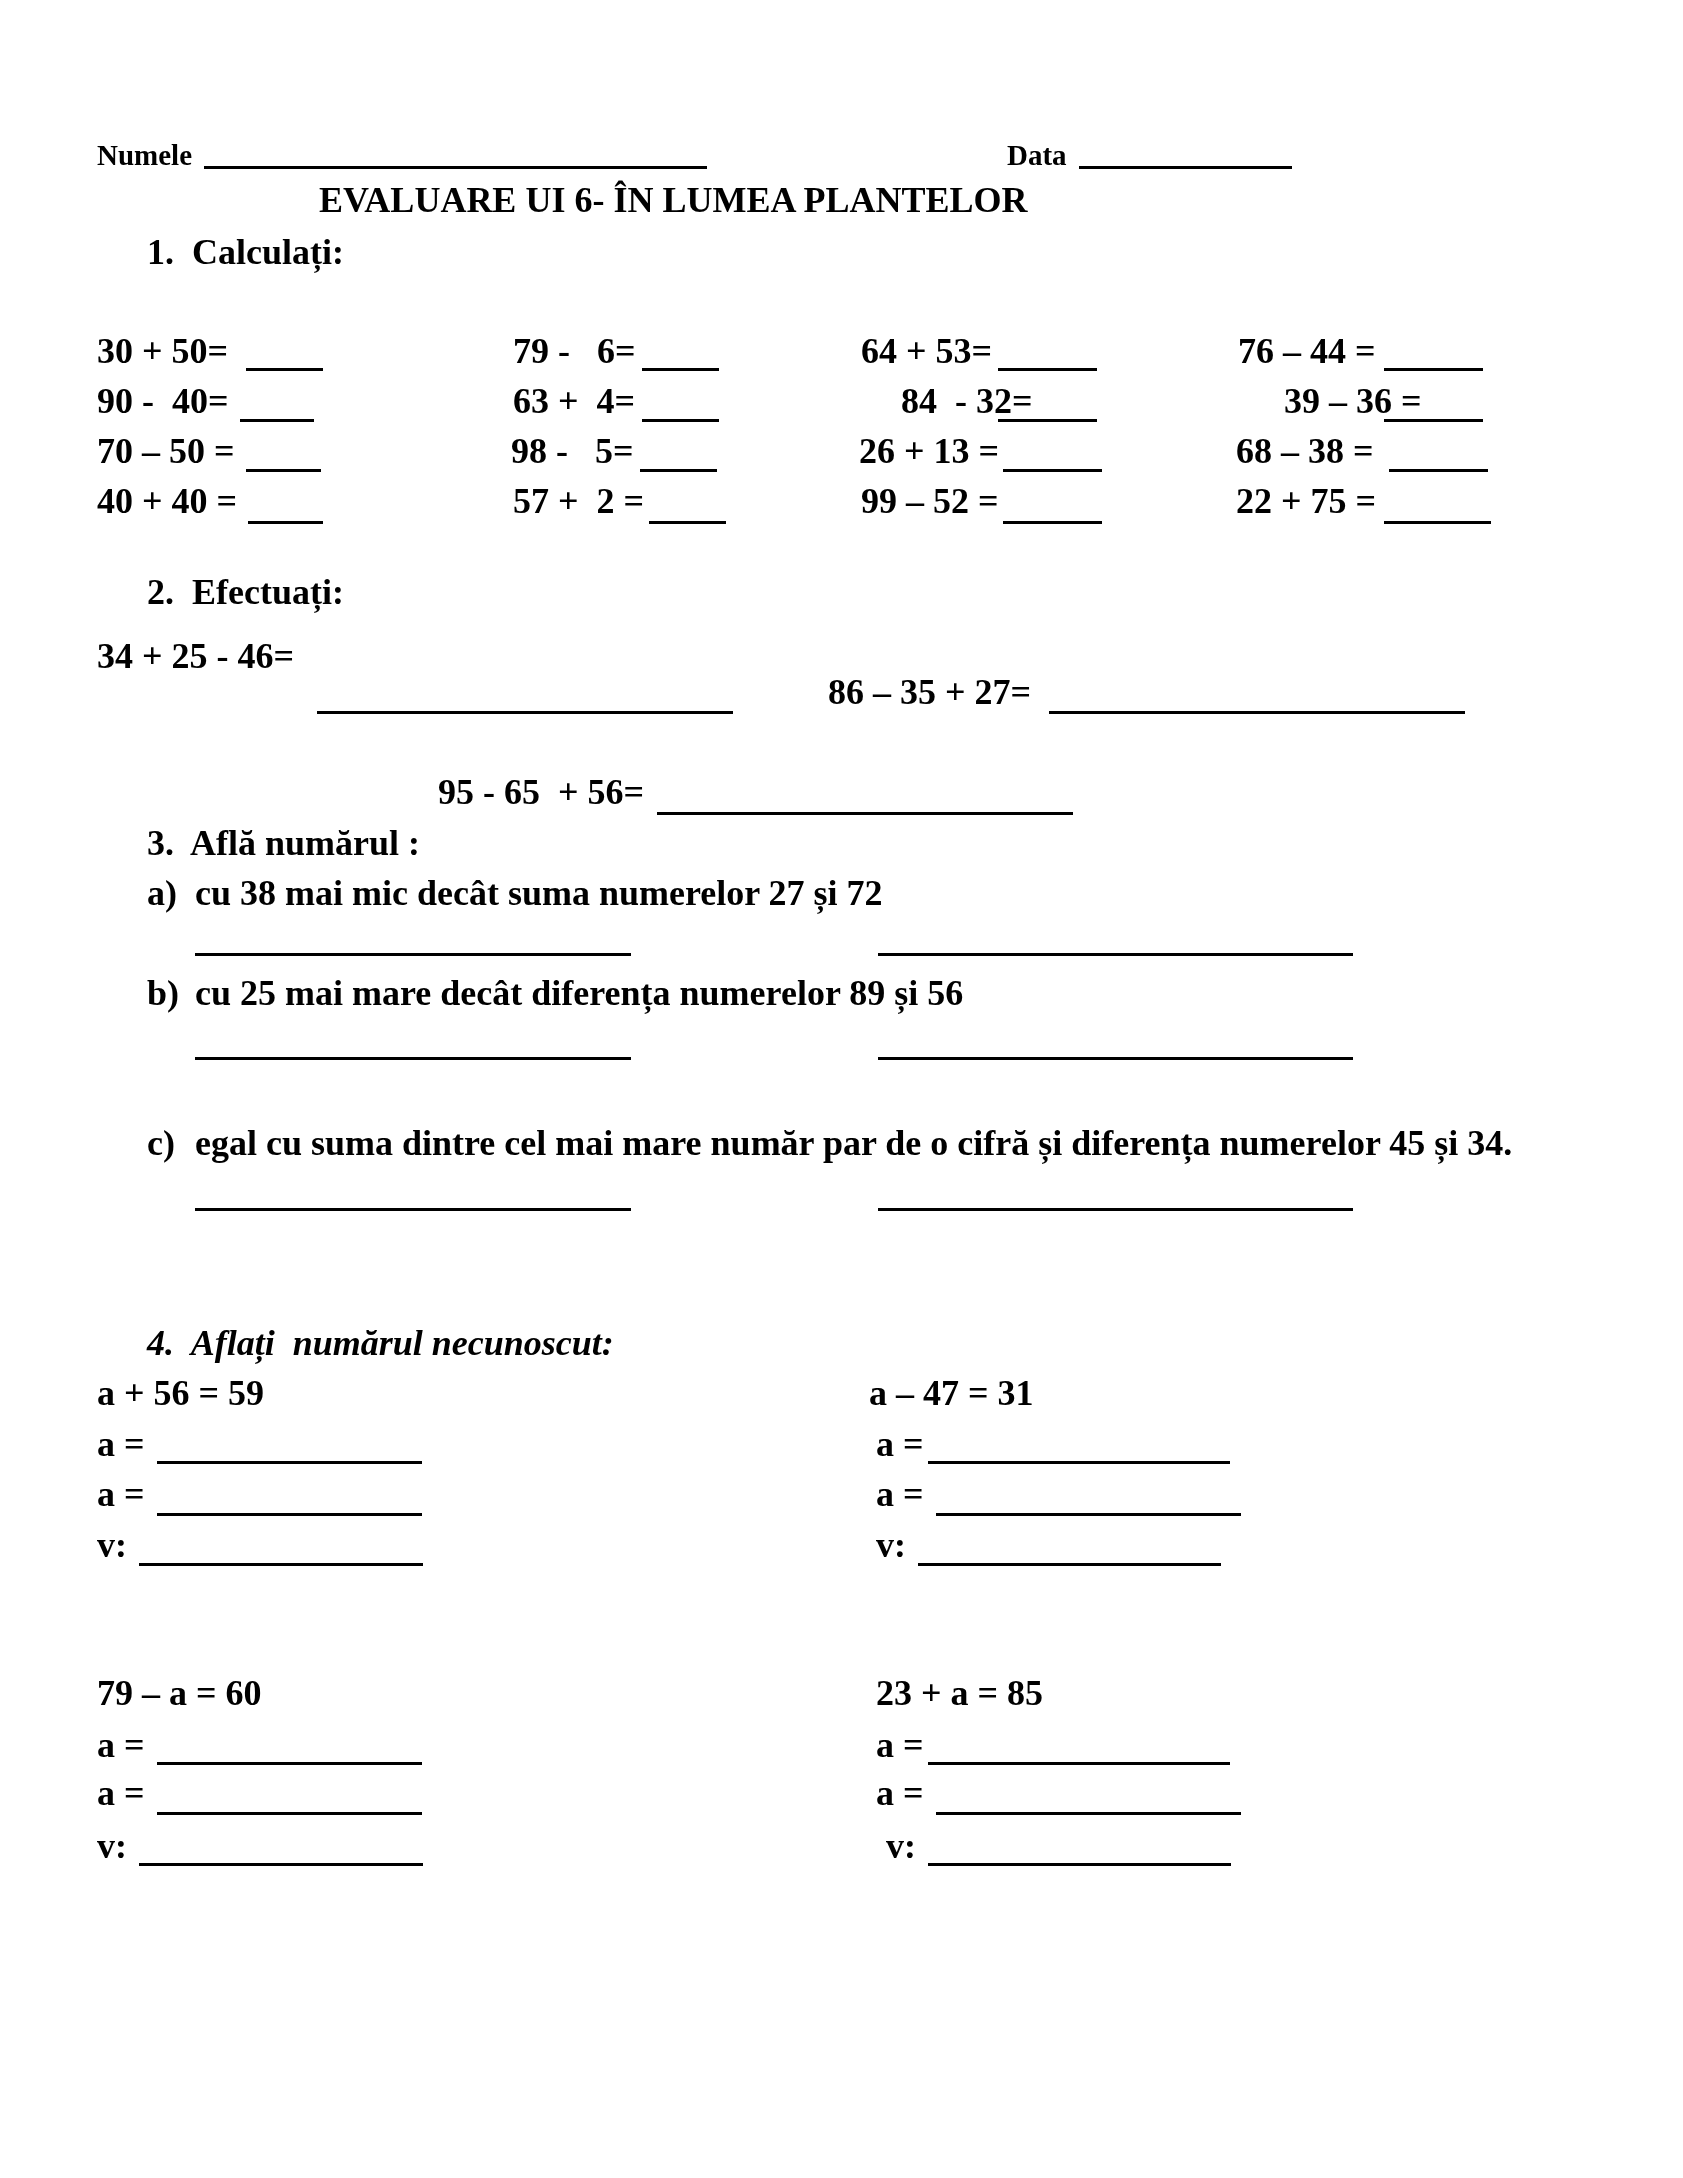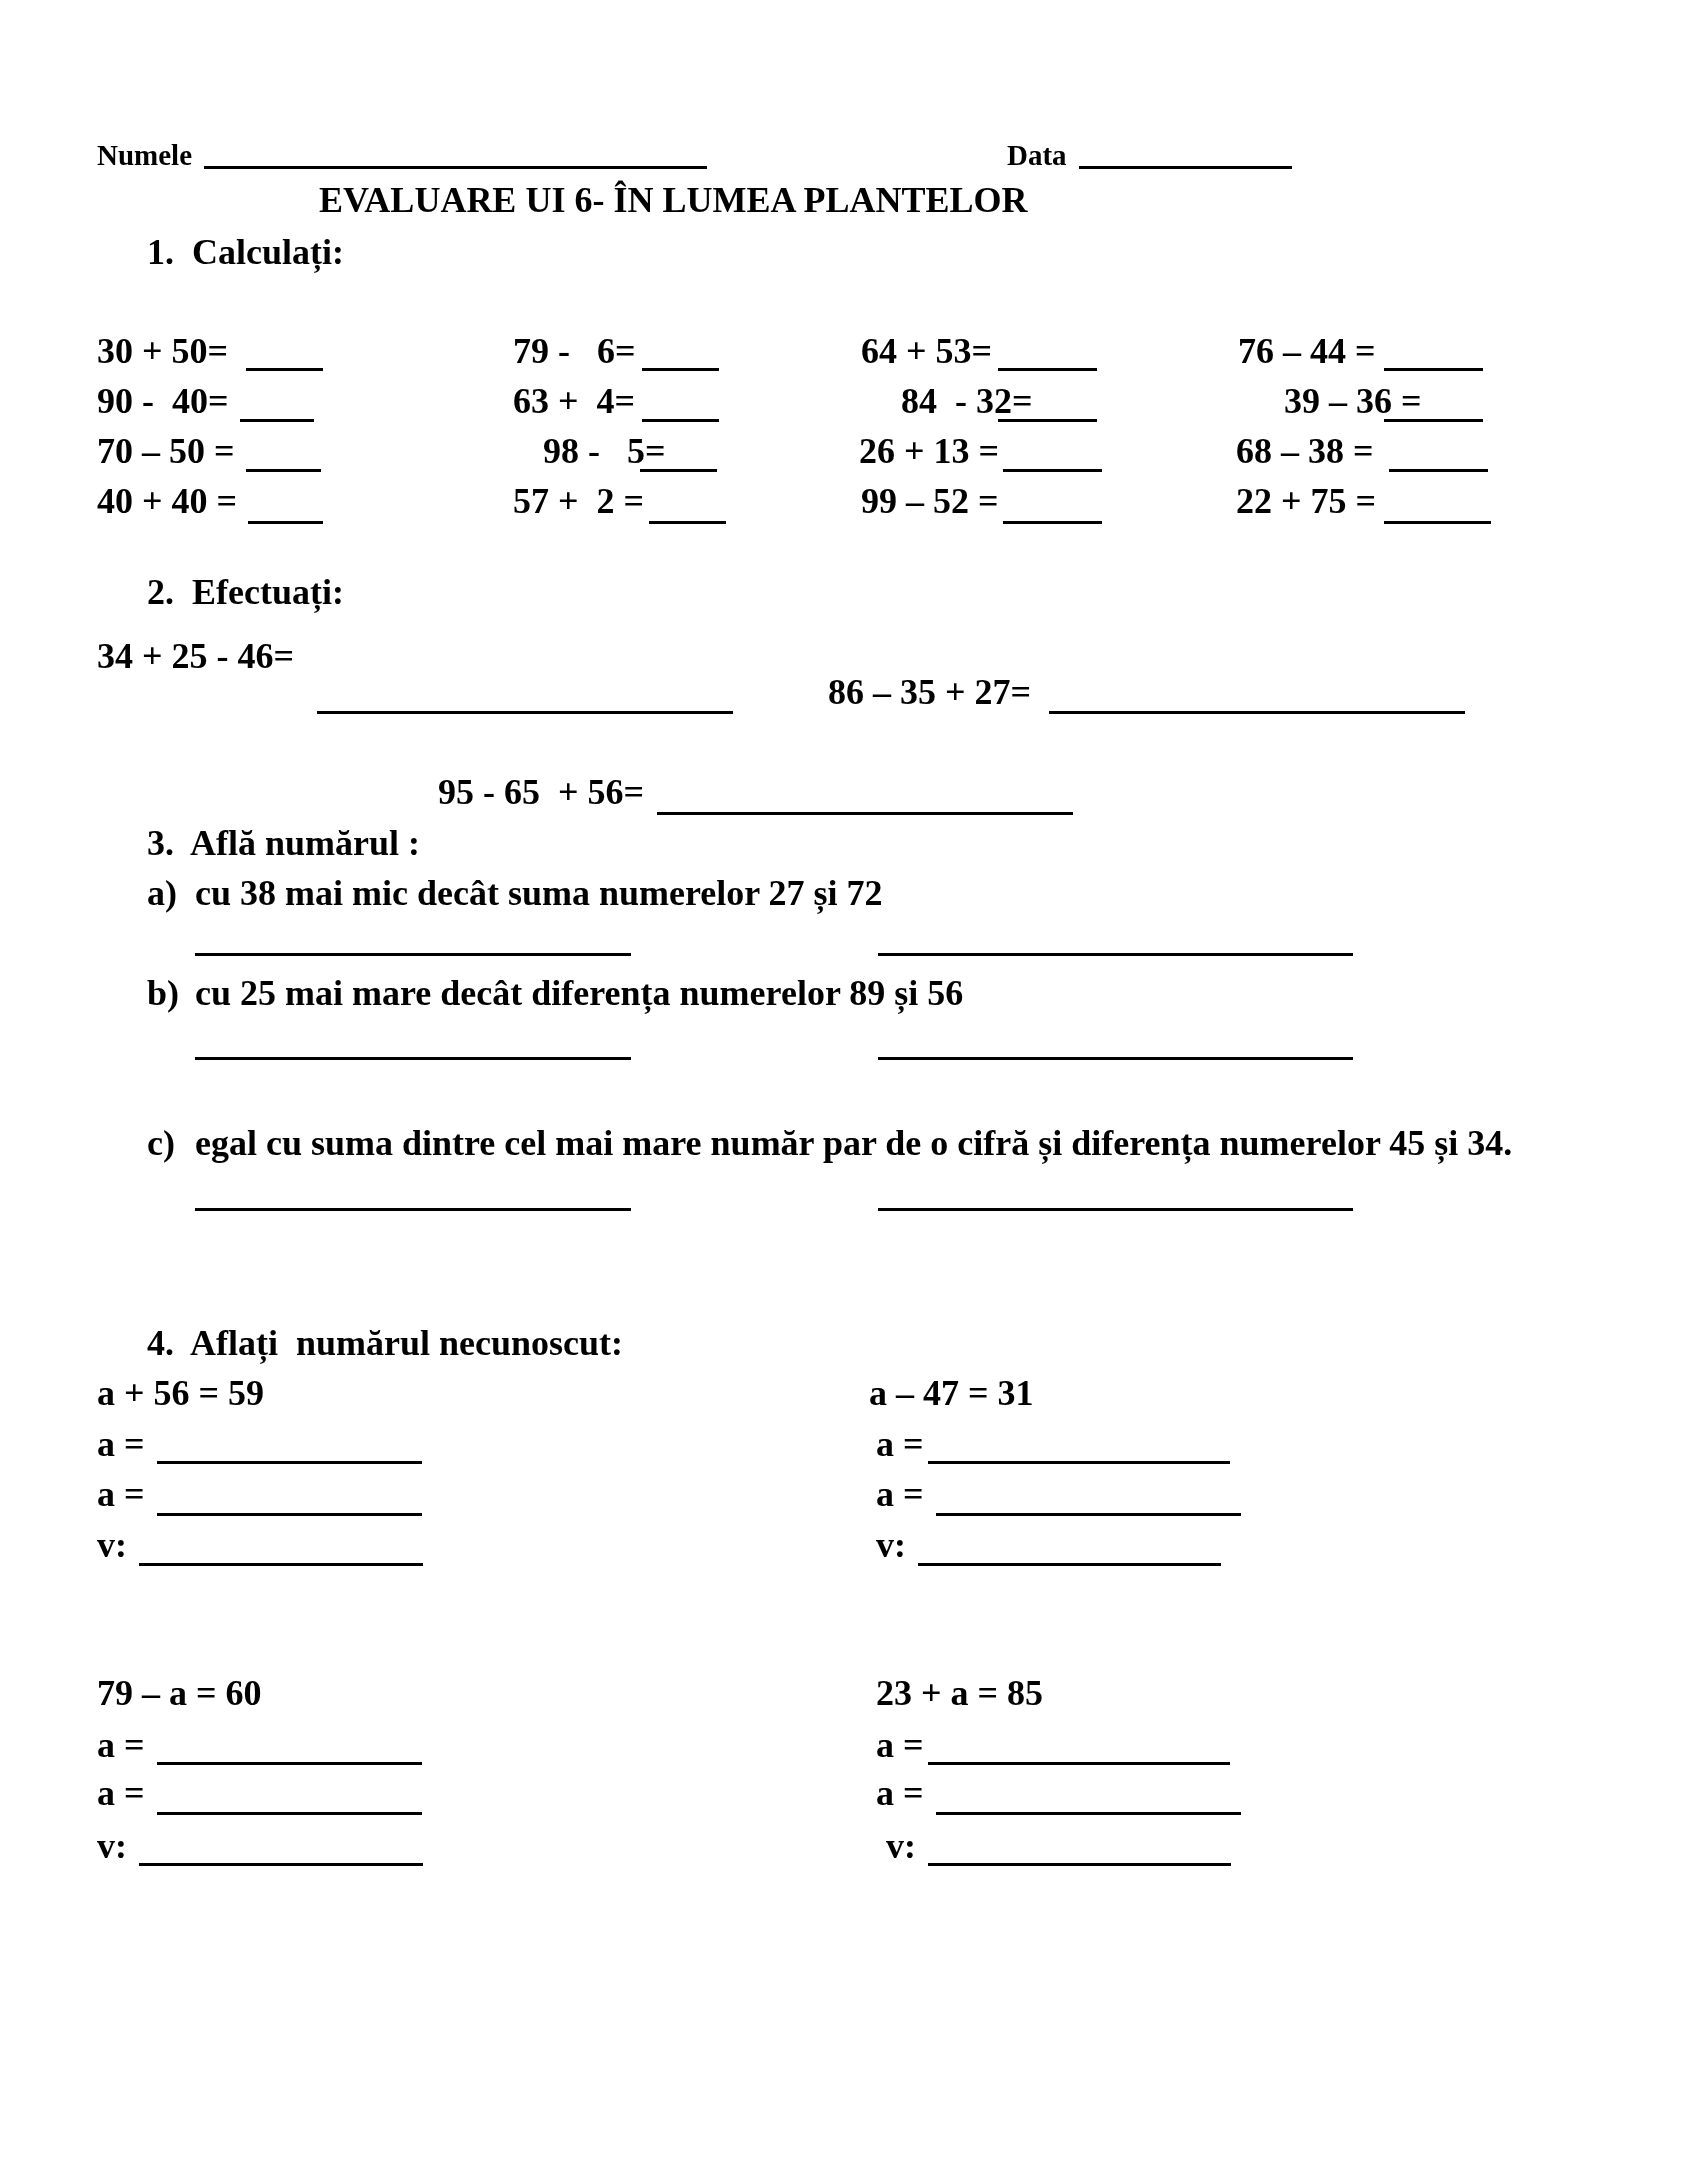--- a/index.html
+++ b/index.html
@@ -27,21 +27,21 @@
 <div class="blank" style="left:240px; top:419px; width:74px;"></div>
 <div class="t sz-m" style="left:97px; top:433px;">70 – 50 =</div>
 <div class="blank" style="left:246px; top:469px; width:75px;"></div>
 <div class="t sz-m" style="left:97px; top:483px;">40 + 40 =</div>
 <div class="blank" style="left:248px; top:521px; width:75px;"></div>
 
 <div class="t sz-m" style="left:513px; top:333px;">79 -   6=</div>
 <div class="blank" style="left:642px; top:368px; width:77px;"></div>
 <div class="t sz-m" style="left:513px; top:383px;">63 +  4=</div>
 <div class="blank" style="left:642px; top:419px; width:77px;"></div>
-<div class="t sz-m" style="left:511px; top:433px;margin-left:32px;">98 -   5=</div>
+<div class="t sz-m" style="left:511px; top:433px;">98 -   5=</div>
 <div class="blank" style="left:640px; top:469px; width:77px;"></div>
 <div class="t sz-m" style="left:513px; top:483px;">57 +  2 =</div>
 <div class="blank" style="left:649px; top:521px; width:77px;"></div>
 
 <div class="t sz-m" style="left:861px; top:333px;">64 + 53=</div>
 <div class="blank" style="left:998px; top:368px; width:99px;"></div>
 <div class="t sz-m" style="left:861px; top:383px;margin-left:40px;">84  - 32=</div>
 <div class="blank" style="left:998px; top:419px; width:99px;"></div>
 <div class="t sz-m" style="left:859px; top:433px;">26 + 13 =</div>
 <div class="blank" style="left:1003px; top:469px; width:99px;"></div>
@@ -75,21 +75,21 @@
 <div class="t sz-m" style="left:147px; top:975px;">b)</div>
 <div class="t sz-m" style="left:195px; top:975px;">cu 25 mai mare decât diferența numerelor 89 și 56</div>
 <div class="blank" style="left:195px; top:1057px; width:436px;"></div>
 <div class="blank" style="left:878px; top:1057px; width:475px;"></div>
 
 <div class="t sz-m" style="left:147px; top:1125px;">c)</div>
 <div class="t sz-m" style="left:195px; top:1125px;">egal cu suma dintre cel mai mare număr par de o cifră și diferența numerelor 45 și 34.</div>
 <div class="blank" style="left:195px; top:1208px; width:436px;"></div>
 <div class="blank" style="left:878px; top:1208px; width:475px;"></div>
 
-<div class="t sz-m" style="left:147px; top:1325px;">4.  Aflați  numărul necunoscut:</div>
+<div class="t sz-m" style="left:147px; top:1325px;font-style:italic;">4.  Aflați  numărul necunoscut:</div>
 
 <div class="t sz-m" style="left:97px; top:1375px;">a + 56 = 59</div>
 <div class="t sz-m" style="left:97px; top:1426px;">a = </div>
 <div class="blank" style="left:157px; top:1461px; width:265px;"></div>
 <div class="t sz-m" style="left:97px; top:1476px;">a = </div>
 <div class="blank" style="left:157px; top:1513px; width:265px;"></div>
 <div class="t sz-m" style="left:97px; top:1527px;">v: </div>
 <div class="blank" style="left:139px; top:1563px; width:284px;"></div>
 
 <div class="t sz-m" style="left:869px; top:1375px;">a – 47 = 31</div>

